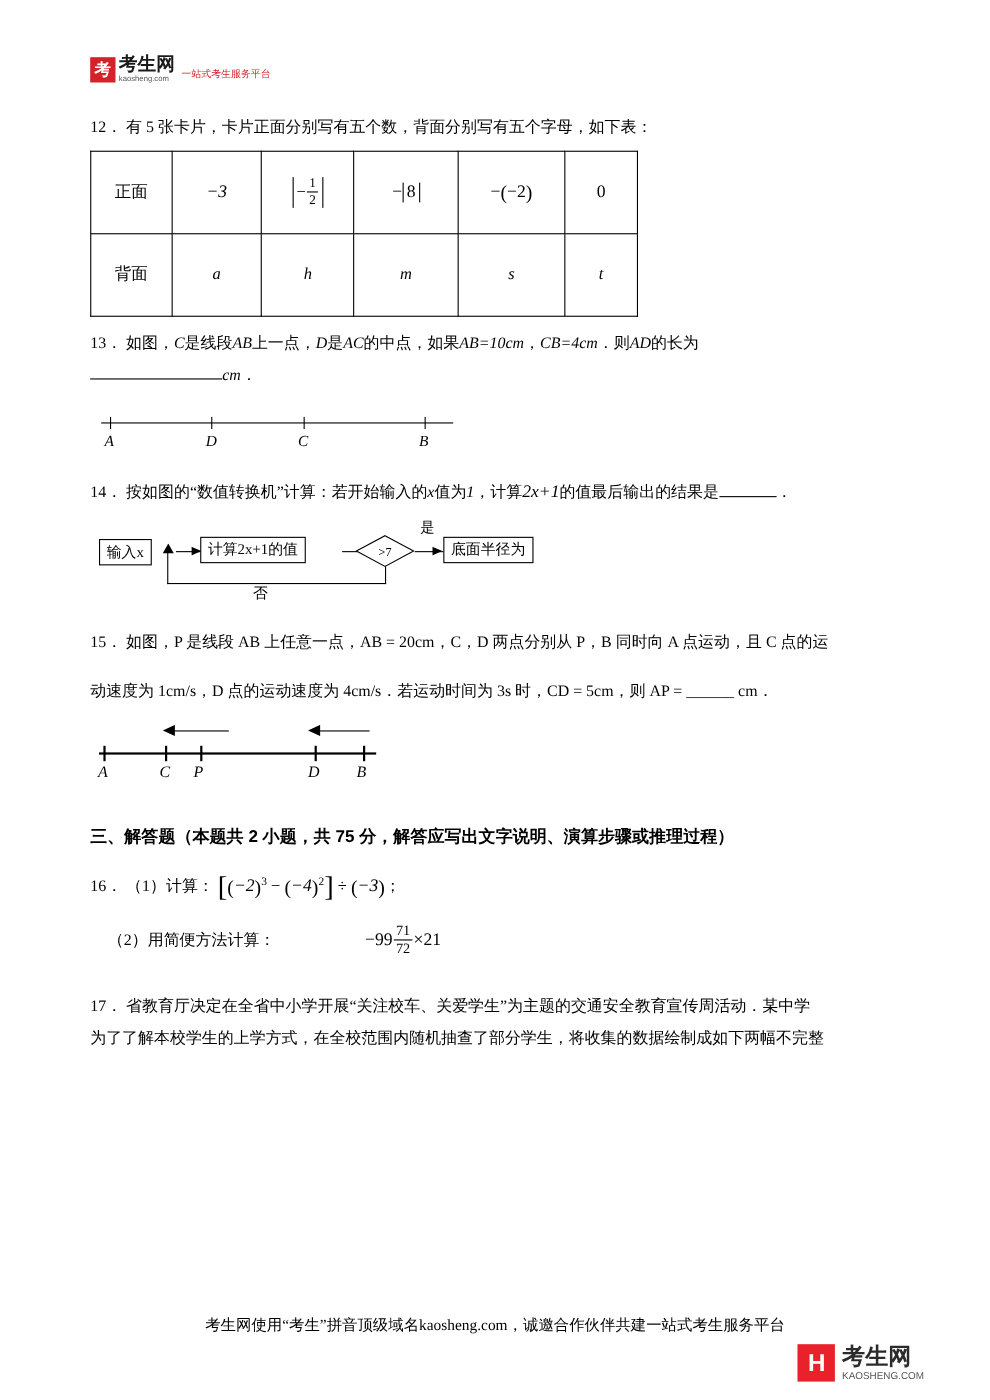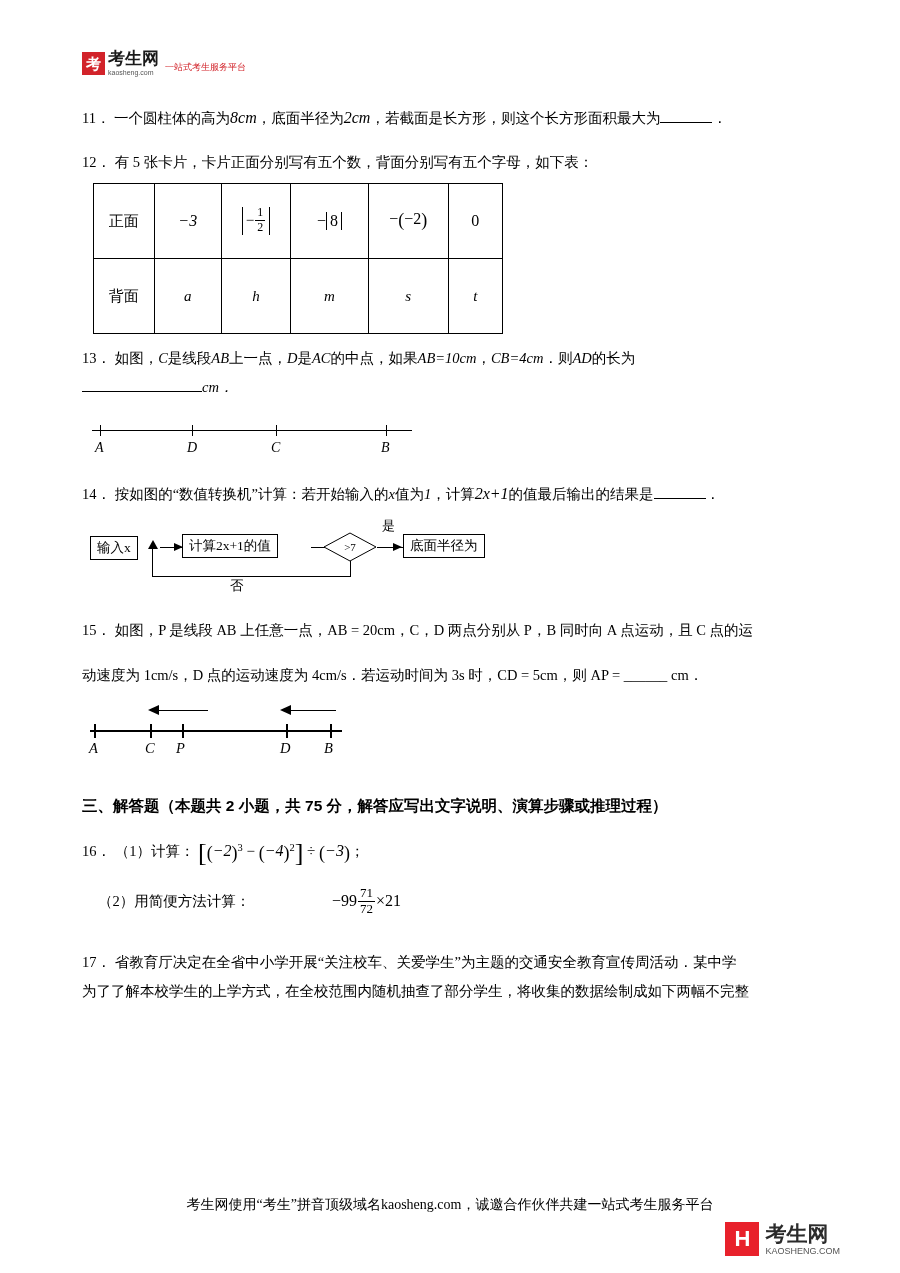--- a/index.html
+++ b/index.html
@@ -114,22 +114,22 @@
   }
   .paren-big {
     font-size: 18px;
     vertical-align: middle;
   }
   .sup { font-size: 0.72em; vertical-align: super; }
 
   
   table.cards {
     border-collapse: collapse;
-    margin: 6px 0 10px 11px;
-    width: 410px;
+    margin: 6px 0 10px 0;
+    width: 498px;
   }
   table.cards td {
     border: 1px solid #000;
     height: 72px;
     text-align: center;
     vertical-align: middle;
     font-size: 15px;
   }
   td.lab {
     width: 54px;
@@ -286,24 +286,20 @@
       <div class="logo-mark">
         <div class="logo-sq">考</div>
         <div>
           <div class="logo-text-cn">考生网</div>
           <div class="logo-text-en">kaosheng.com</div>
         </div>
       </div>
       <div class="logo-slogan">一站式考生服务平台</div>
     </div>
 
-    <p class="q">
-      <span class="qnum">11．</span>
-      <span>一个圆柱体的高为</span><span class="big mi">8cm</span><span>，底面半径为</span><span class="big mi">2cm</span><span>，若截面是长方形，则这个长方形面积最大为</span><span class="blank-m"></span><span>．</span>
-    </p>
 
     <p class="q" style="margin-bottom:2px;">
       <span class="qnum">12．</span>
       <span>有 5 张卡片，卡片正面分别写有五个数，背面分别写有五个字母，如下表：</span>
     </p>
 
     <table class="cards">
       <tbody>
           <tr>
         <td class="lab">

